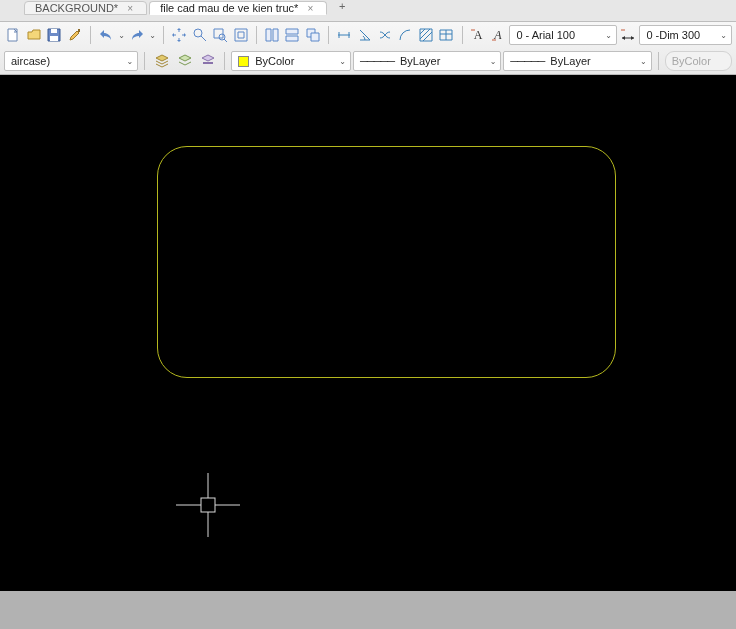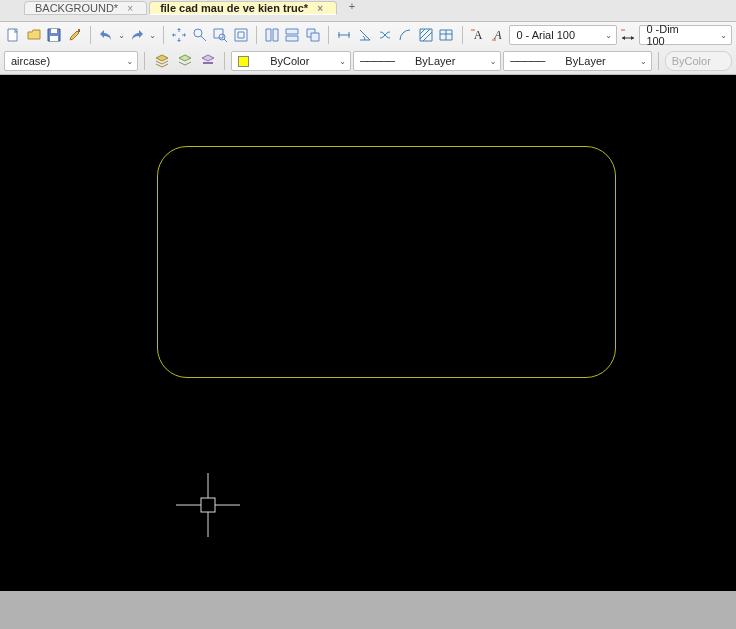--- a/index.html
+++ b/index.html
@@ -31,24 +31,23 @@
     border: 1px solid #c7c7c7;
     border-top-left-radius: 4px;
     border-top-right-radius: 4px;
     margin-right: 2px;
     background: #f3f3f3;
     color: #555;
     position: relative;
     top: 1px;
   }
   .tab.active {
-    background: #fef9c3;
+    background: #ffffff;
     border-bottom-color: #ffffff;
     color: #222;
-    font-weight: bold;
   }
   .tab .close {
     font-size: 10px;
     color: #888;
     width: 12px;
     text-align: center;
   }
   .tab-plus {
     width: 26px;
     display: flex;
@@ -85,21 +84,21 @@
     margin: 0 4px;
   }
   .combo {
     height: 20px;
     display: flex;
     align-items: center;
     border: 1px solid #bfbfbf;
     background: #fff;
     border-radius: 2px;
     padding: 0 4px 0 6px;
-    gap: 21px;
+    gap: 6px;
     color: #222;
   }
   .combo .arrow {
     font-size: 8px;
     color: #555;
   }
   .swatch {
     width: 11px;
     height: 11px;
     border: 1px solid #888;
@@ -323,21 +322,21 @@
     <div class="tb-btn">
       <svg class="icon" viewBox="0 0 16 16">
         <line x1="2" y1="11" x2="14" y2="11" stroke="#333"></line>
         <polygon points="2,11 5,9 5,13" fill="#333"></polygon>
         <polygon points="14,11 11,9 11,13" fill="#333"></polygon>
         <line x1="1" y1="3" x2="5" y2="3" stroke="#c45b3b"></line>
       </svg>
     </div>
 
     <div class="combo" style="width:110px">
-      <span>0 -Dim 100</span>
+      <span>0 -Dim 300</span>
       <span style="margin-left:auto" class="arrow">⌄</span>
     </div>
   </div>
 
   <div class="toolbar-row">
 
     <div class="combo" style="width:140px">
       <span>aircase)</span>
       <span style="margin-left:auto" class="arrow">⌄</span>
     </div>

